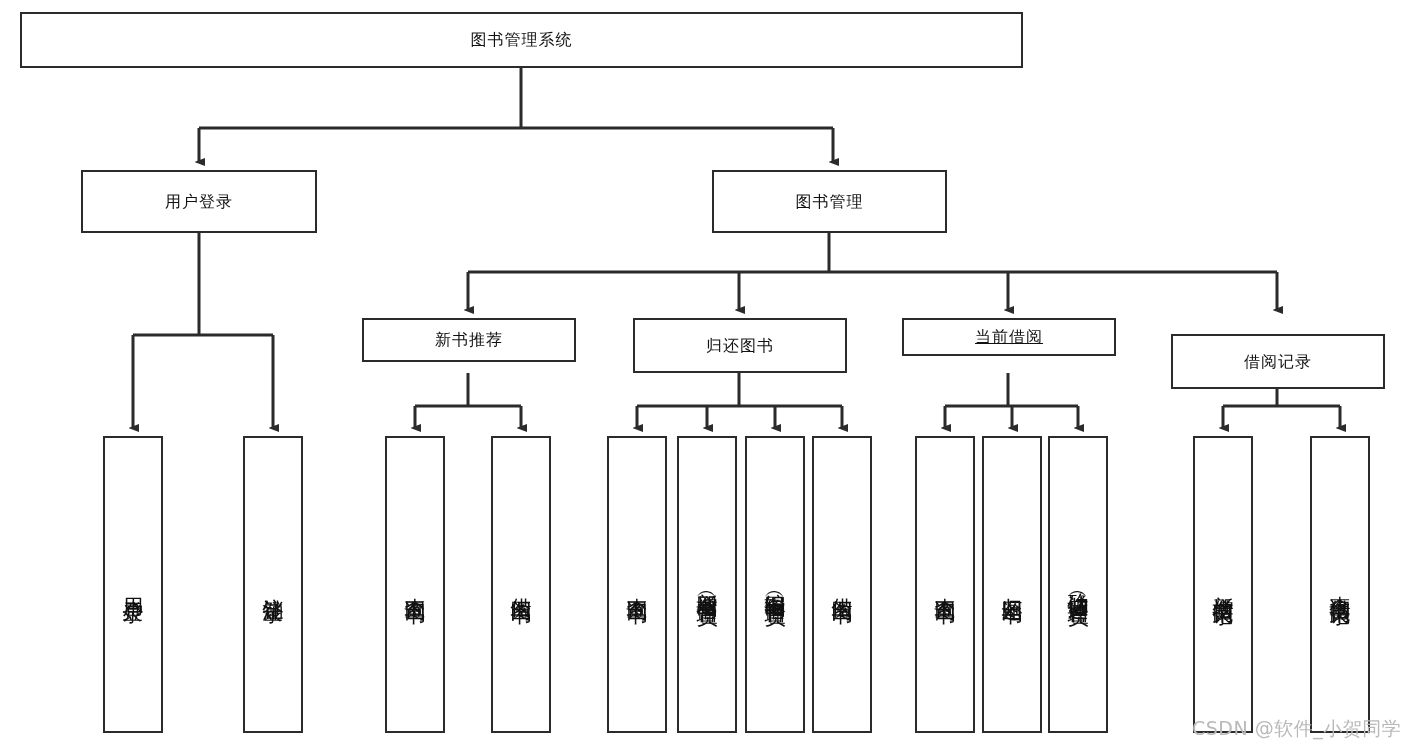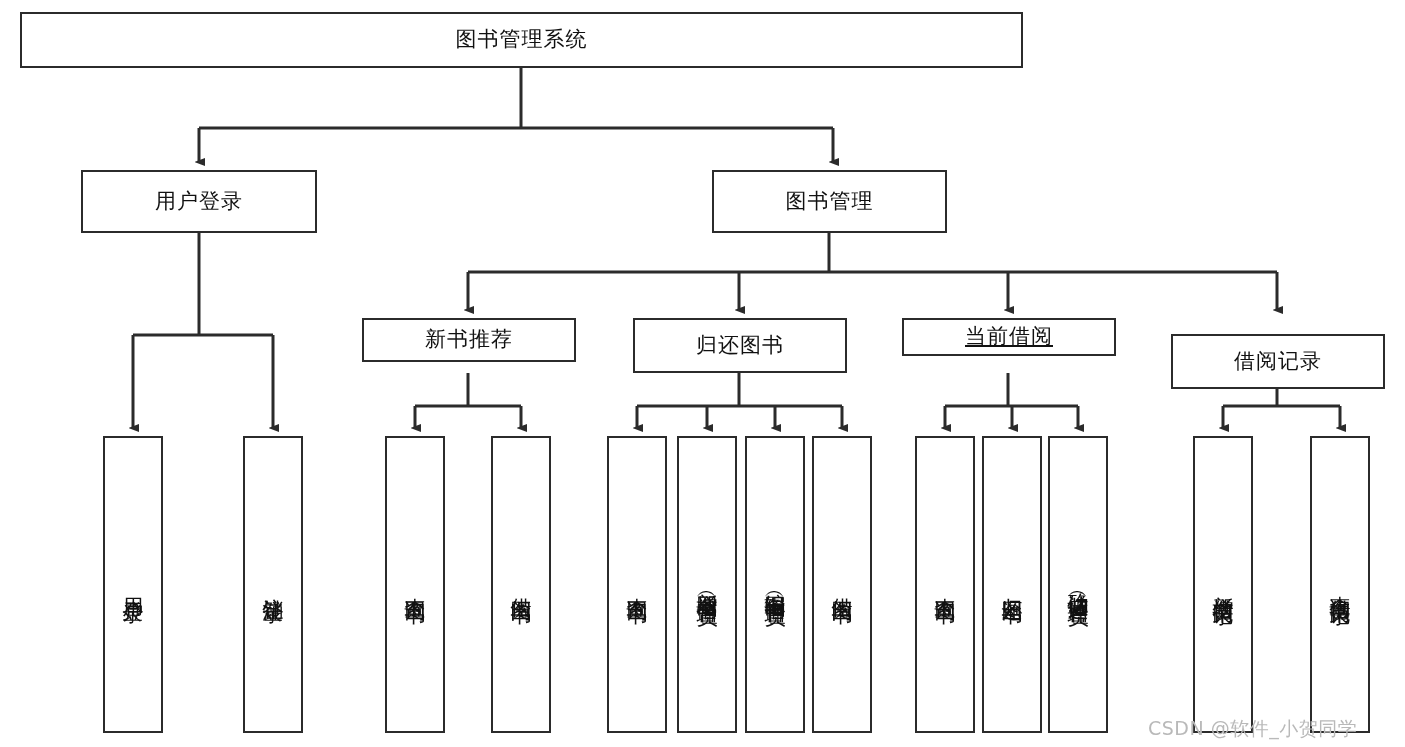--- a/index.html
+++ b/index.html
@@ -31,21 +31,21 @@
     box-sizing: border-box;
     border: 2px solid #2b2b2b;
     background: #ffffff;
     display: flex;
     align-items: center;
     justify-content: center;
     color: #111111;
     z-index: 2;
   }
   .node.horiz {
-    font-size: 21px;
+    font-size: 16px;
     letter-spacing: 1px;
     line-height: 1.2;
     align-items: center;
   }
   .node.vert {
     font-size: 21px;
     line-height: 1.05;
     letter-spacing: 0px;
   }
   .node.vert .vlabel {
@@ -179,15 +179,15 @@
     <span class="vlabel">确认归还（管理员）</span>
   </div>
 
   <div class="node vert" style="left:1193px; top:436px; width:60px; height:297px;">
     <span class="vlabel">新增借阅记录</span>
   </div>
   <div class="node vert" style="left:1310px; top:436px; width:60px; height:297px;">
     <span class="vlabel">查询借阅记录</span>
   </div>
 
-  <div class="watermark" style="left:1148px; top:716px;">CSDN @软件_小贺同学</div>
+  <div class="watermark" style="left:1192px; top:716px;">CSDN @软件_小贺同学</div>
 
 </div>
 
 </body></html>

